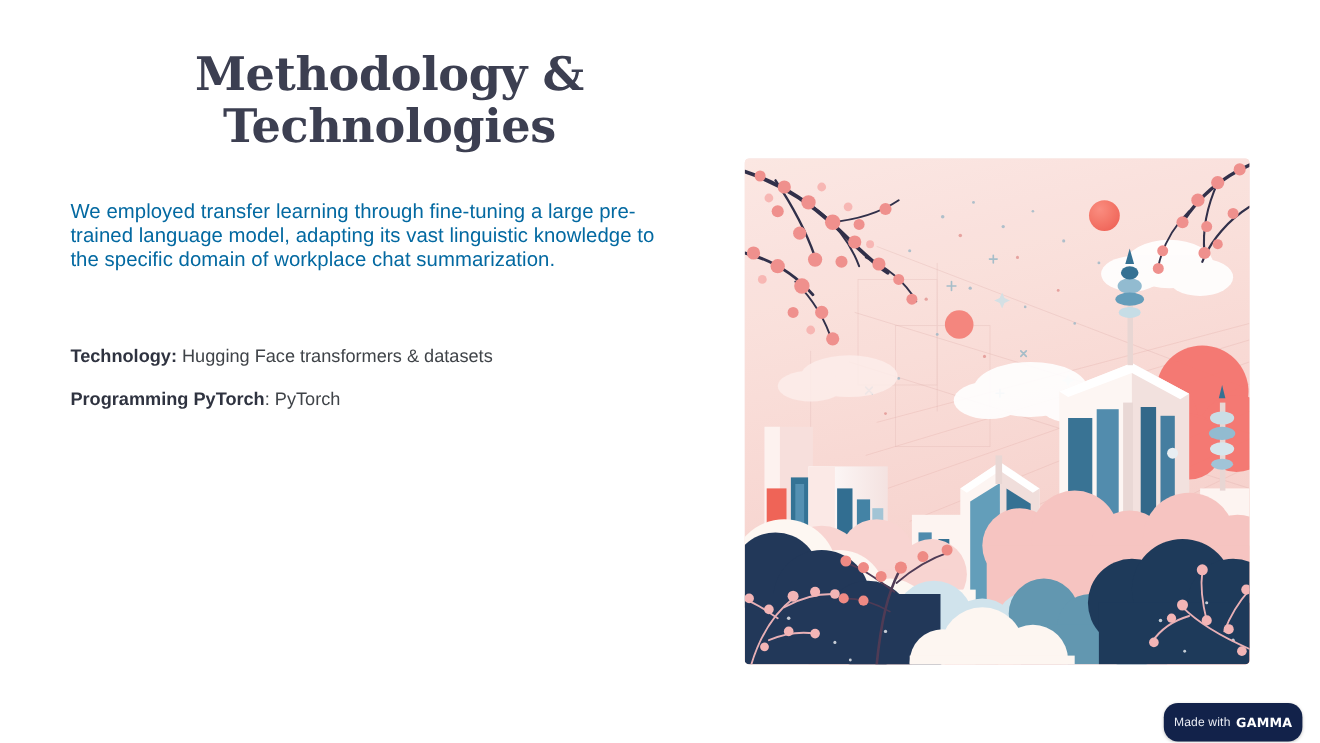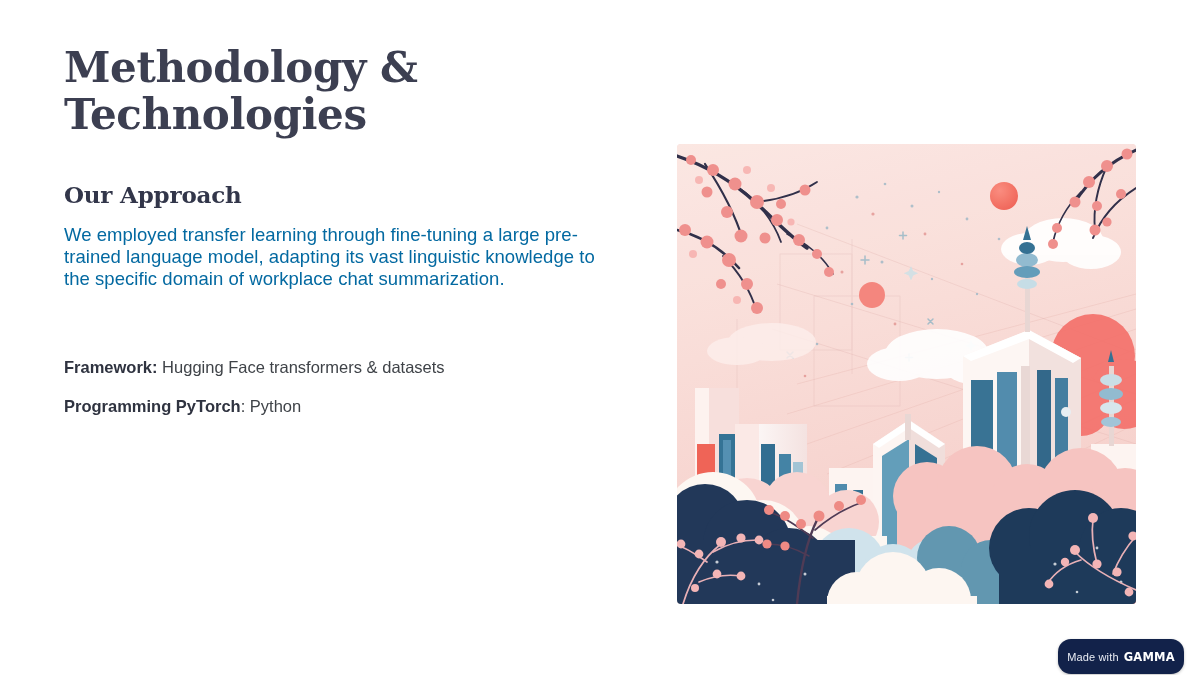--- a/index.html
+++ b/index.html
@@ -31,20 +31,21 @@
   }
 
   .slide-title {
     font-family: "DejaVu Serif", "Liberation Serif", serif;
     font-size: 42px;
     font-weight: 700;
     color: #3c3f51;
     letter-spacing: -0.4px;
     line-height: 1.12;
     margin-bottom: 43px;
+    text-align: center;
   }
 
   .section-heading {
     font-family: "DejaVu Serif", "Liberation Serif", serif;
     font-size: 23px;
     font-weight: 700;
     color: #32364a;
     letter-spacing: -0.2px;
     margin-bottom: 16px;
   }
@@ -136,32 +137,31 @@
 </head>
 <body>
 
 <div class="slide">
 
   <div class="left-col">
 
     <h1 class="slide-title">Methodology &amp; Technologies</h1>
 
     <div>
-      <h2 class="section-heading">Our Approach</h2>
       <p class="approach-body">We employed transfer learning through fine-tuning a large pre-trained language model, adapting its vast linguistic knowledge to the specific domain of workplace chat summarization.</p>
     </div>
 
     <div class="stack-block">
 
       <ul class="stack-list">
         <li class="stack-item">
-          <span class="lbl">Framework:</span><span class="val"> Hugging Face transformers &amp; datasets</span>
+          <span class="lbl">Technology:</span><span class="val"> Hugging Face transformers &amp; datasets</span>
         </li>
         <li class="stack-item">
-          <span class="lbl">Programming PyTorch</span><span class="val">: Python</span>
+          <span class="lbl">Programming PyTorch</span><span class="val">: PyTorch</span>
         </li>
       </ul>
     </div>
   </div>
 
   <div class="illus-wrap" aria-label="Stylized pastel cityscape illustration with cherry blossom branches, layered scalloped clouds, tall teal-windowed skyscrapers, coral suns and navy foliage">
     <svg viewBox="0 0 459 460" preserveAspectRatio="xMidYMid slice">
       <defs>
         <linearGradient id="skyg" x1="0" y1="0" x2="0.25" y2="1">
           <stop offset="0%" stop-color="#fbe7e2"></stop>

